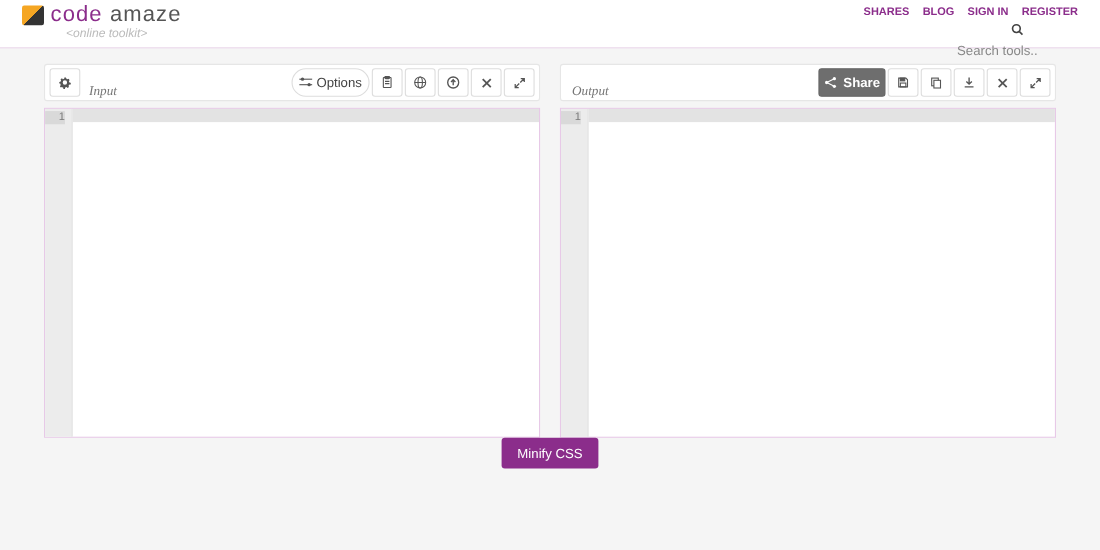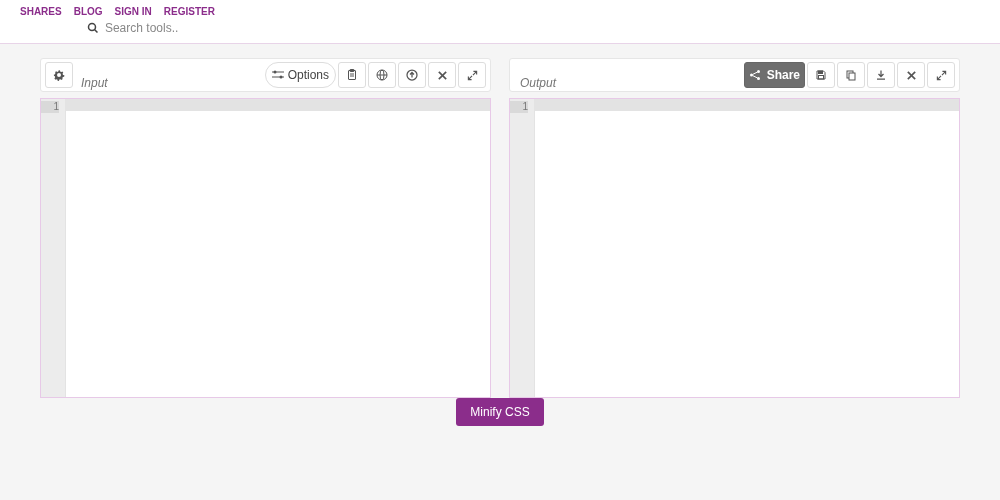--- a/index.html
+++ b/index.html
@@ -9,53 +9,63 @@
 .brand { display: flex; flex-direction: column; }
 .brand-row { display: flex; align-items: center; gap: 6px; }
 .logo-mark { width: 20px; height: 18px; background: linear-gradient(135deg,#f5a623 0 50%,#333 50% 100%); border-radius: 2px; position: relative; }
 .brand-name { font-size: 20px; font-weight: 500; letter-spacing: 1px; }
 .brand-code { color: #8b2d8b; }
 .brand-amaze { color: #555; }
 .brand-sub { font-size: 11px; color: #bbb; font-style: italic; margin-left: 40px; }
 .top-right { display: flex; flex-direction: column; align-items: flex-end; gap: 4px; }
 .top-links { display: flex; gap: 12px; font-size: 10px; color: #8b2d8b; font-weight: 600; padding-top:4px;}
 .top-links span { cursor: pointer; }
-.search-wrap { display: flex; align-items: center; gap: 6px; color:#555;}
+.search-wrap { display: flex; align-items: center; gap: 6px; color:#555;flex-direction:column;}
 .search-wrap input { border: none; outline: none; font-size: 12px; width: 110px; color:#555; background:transparent;}
 .search-wrap input::placeholder { color:#888; }
 
 .container { max-width: 960px; margin: 0 auto; padding: 14px 20px 20px; }
 .title-row { display: flex; align-items: center; justify-content: space-between; margin-bottom: 10px; }
 .title-left { display:flex; align-items:center; gap:8px;}
 .title { font-size: 19px; color: #444; font-weight: 500; }
 .grid-dots { width:16px; height:16px; opacity:.4; display:grid; grid-template-columns:repeat(3,1fr); gap:2px;}
 .grid-dots i{ background:#888; width:3px; height:3px;}
 
 .panels { display: flex; gap: 18px; }
 .panel { flex: 1; display: flex; flex-direction: column; }
 .toolbar { background:#fff; border:1px solid #e6e6e6; border-radius:3px; display:flex; align-items:center; height:34px; padding:0 4px; gap:2px; margin-bottom:6px;}
-.toolbar .label-input { margin: 15px 4px 0 6px; }
+.toolbar .label-input { margin: 15px 4px 0 6px; font-family: Liberation Serif, serif; }
 .btn { background:#fff; border:1px solid #ddd; border-radius:3px; height:26px; min-width:28px; display:inline-flex; align-items:center; justify-content:center; padding:0 6px; cursor:pointer; font-size:12px; color:#444; }
 .btn-dark { background:#6e6e6e; color:#fff; border-color:#666; padding:0 4px; gap:6px;font-weight:bold;}
 .label-input { border:none; outline:none; font-size:12px; color:#888; flex:1; min-width:40px; background:transparent; font-style:italic;}
 .spacer { flex:1; }
 .editor { border:1px solid #e7c9e7; background:#fff; height:300px; display:flex; }
 .gutter { width:25px; background:#ececec; text-align:right; padding:2px 6px 0 0; font-size:10px; color:#777; border-right:1px solid #e3e3e3;}
 .gutter-top{ background:#d9d9d9; height:12px; line-height:12px;}
 .editor-body { flex:1; }
 .editor-header { height:12px; background:#e3e3e3; }
 .actions { display:flex; justify-content:center; }
 .primary-btn { background:#8b2d8b; color:#fff; border:none; border-radius:3px; padding:7px 14px; font-size:12px; cursor:pointer; font-weight:500;}
 svg { display:block; }
 </style>
 </head>
 <body>
 
 <div class="header">
   <div class="header-inner">
+    <div class="brand">
+      <div class="brand-row">
+        <div class="logo-mark"></div>
+        <div class="brand-name">
+          <span class="brand-code">code</span>
+          <span class="brand-amaze">amaze</span>
+        </div>
+      </div>
+      <div class="brand-sub">&lt;online toolkit&gt;</div>
+    </div>
     <div class="top-right">
       <div class="top-links">
         <span>SHARES</span>
         <span>BLOG</span>
         <span>SIGN IN</span>
         <span>REGISTER</span>
       </div>
       <div class="search-wrap">
         <svg width="12" height="12" viewBox="0 0 24 24" fill="none" stroke="#444" stroke-width="3">
             <circle cx="10" cy="10" r="7"></circle>

